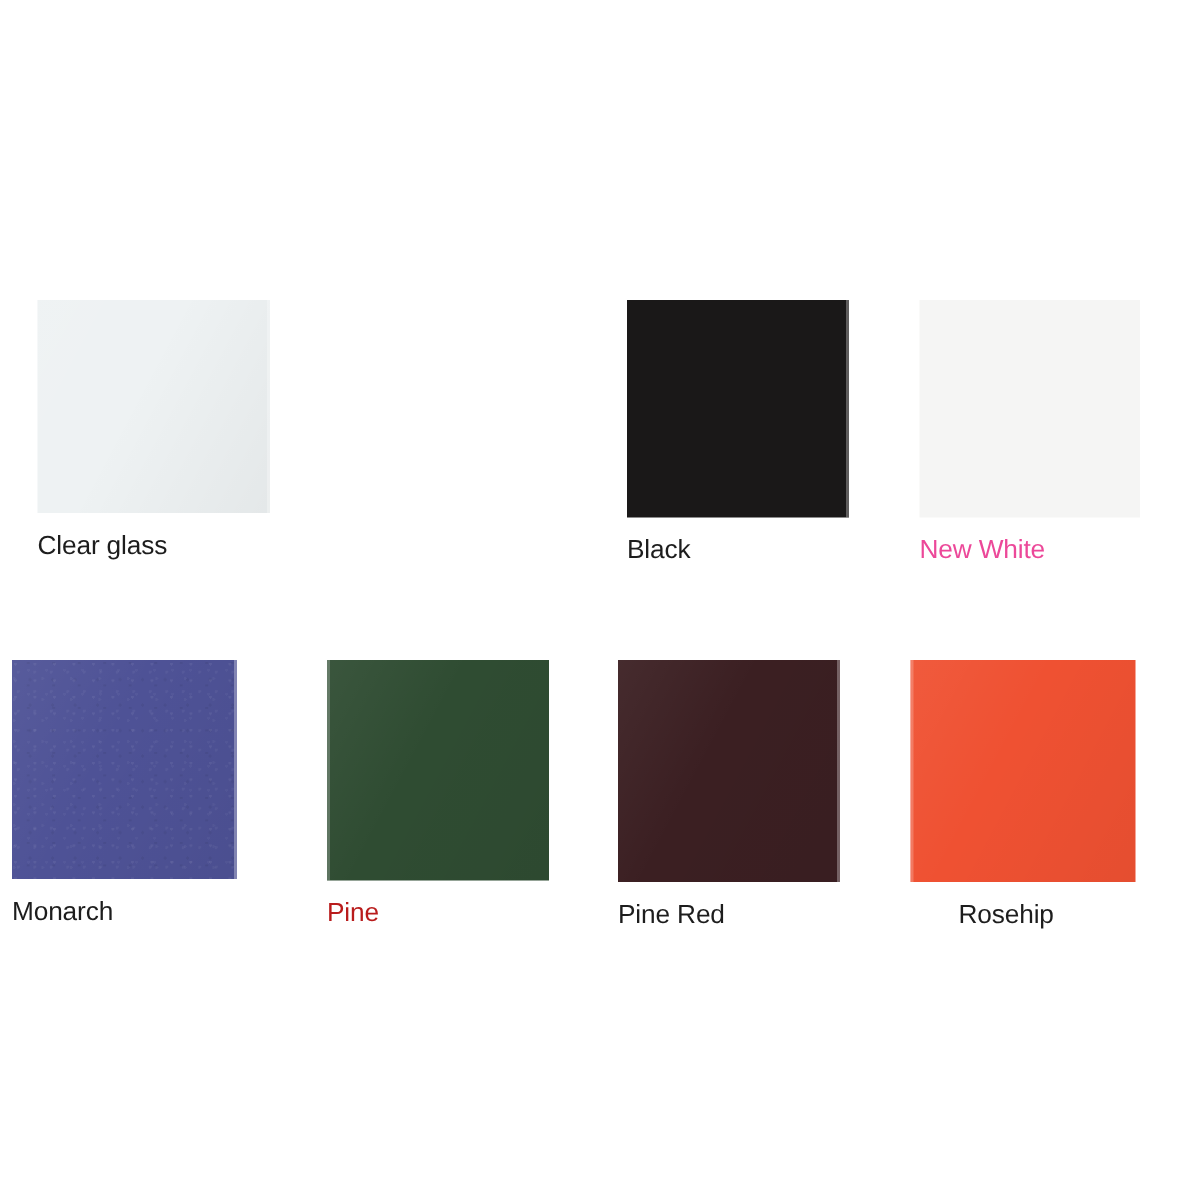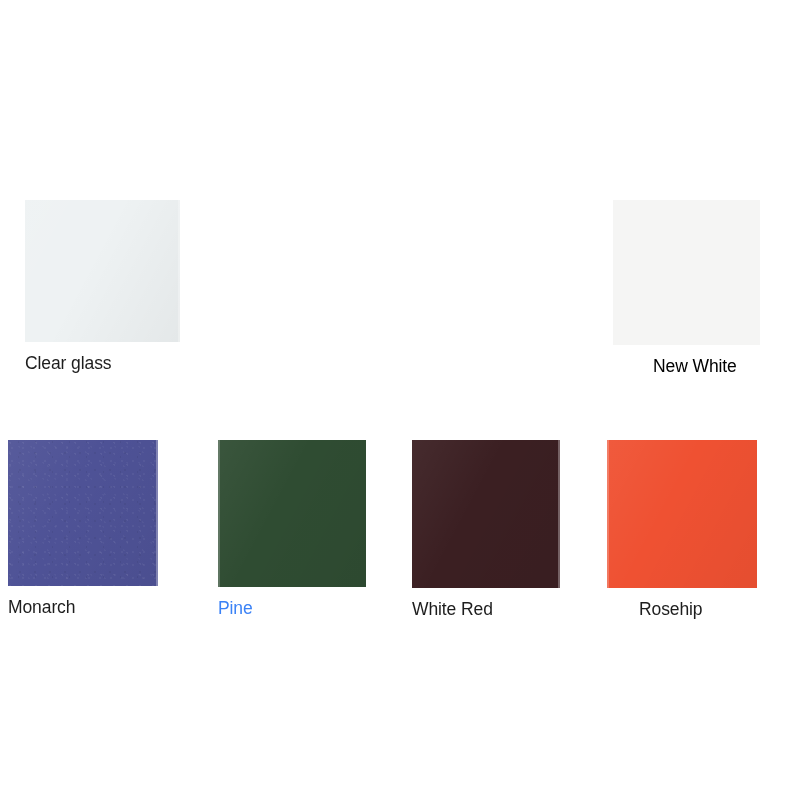--- a/index.html
+++ b/index.html
@@ -93,42 +93,46 @@
 </head>
 <body>
 
 <div id="swatch-board" style="background: rgb(255, 255, 255);">
     <div class="swatch-cell" style="left: 25px; top: 200px;">
       <div class="swatch-chip sheen seam-right" style="width: 155px; height: 142px; background-color: rgb(238, 242, 243);">
         <div class="sheen-overlay"></div>
       </div>
       <div class="swatch-label" style="color: rgb(29, 29, 29);">Clear glass</div>
     </div>
+    <div class="swatch-cell" style="left: 418px; top: 200px;">
+      <div class="swatch-chip seam-right" style="width: 148px; height: 145px; background-color: rgb(26, 24, 24);"></div>
+      <div class="swatch-label" style="color: rgb(29, 29, 29);">Black</div>
+    </div>
     <div class="swatch-cell" style="left: 613px; top: 200px;">
       <div class="swatch-chip" style="width: 147px; height: 145px; background-color: rgb(245, 245, 244);"></div>
-      <div class="swatch-label" style="color: #000000; margin-left: 40px;">New White</div>
+      <div class="swatch-label" style="color: #ec4899;">New White</div>
     </div>
     <div class="swatch-cell" style="left: 8px; top: 440px;">
       <div class="swatch-chip textured sheen seam-right" style="width: 150px; height: 146px; background-color: rgb(78, 82, 150);">
         <div class="texture-overlay"></div>
         <div class="sheen-overlay"></div>
       </div>
       <div class="swatch-label" style="color: rgb(29, 29, 29);">Monarch</div>
     </div>
     <div class="swatch-cell" style="left: 218px; top: 440px;">
       <div class="swatch-chip sheen seam-left" style="width: 148px; height: 147px; background-color: rgb(47, 76, 50);">
         <div class="sheen-overlay"></div>
       </div>
-      <div class="swatch-label" style="color: #3b82f6;">Pine</div>
+      <div class="swatch-label" style="color: #b91c1c;">Pine</div>
     </div>
     <div class="swatch-cell" style="left: 412px; top: 440px;">
       <div class="swatch-chip sheen seam-right" style="width: 148px; height: 148px; background-color: rgb(59, 31, 34);">
         <div class="sheen-overlay"></div>
       </div>
-      <div class="swatch-label" style="color: rgb(29, 29, 29);">White Red</div>
+      <div class="swatch-label" style="color: rgb(29, 29, 29);">Pine Red</div>
     </div>
     <div class="swatch-cell" style="left: 607px; top: 440px;">
       <div class="swatch-chip sheen seam-left" style="width: 150px; height: 148px; background-color: rgb(239, 81, 50);">
         <div class="sheen-overlay"></div>
       </div>
       <div class="swatch-label" style="color: rgb(29, 29, 29); margin-left: 32px;">Rosehip</div>
     </div>
   </div>
 
 </body></html>

